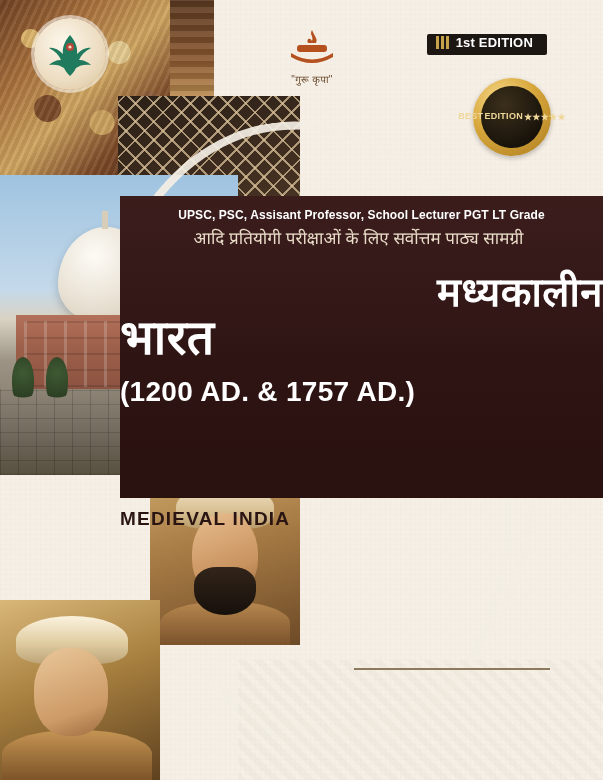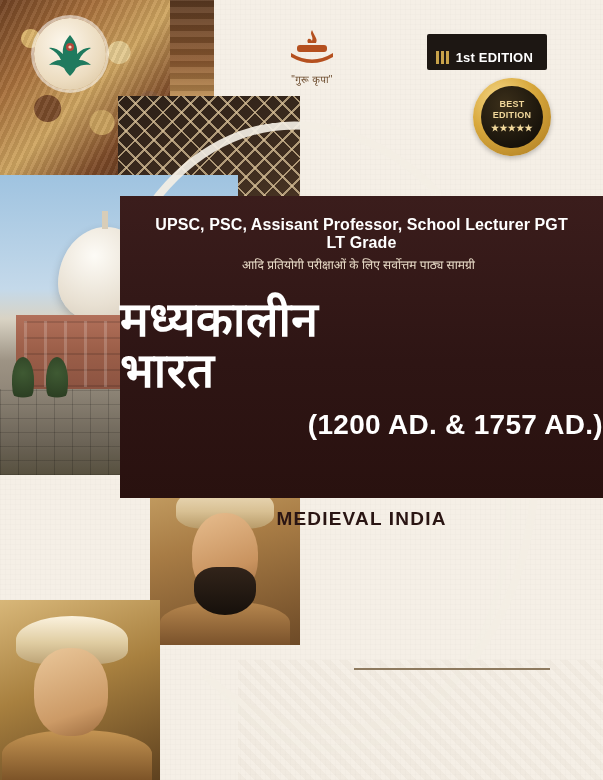--- a/index.html
+++ b/index.html
@@ -270,21 +270,21 @@
     letter-spacing: .3px;
   }
 
   .edition-badge {
     position: absolute;
     right: 56px; top: 34px;
     display: flex;
     align-items: center;
     gap: 7px;
     background: #1d1713;
-    padding: 16px 14px 5px 9px;
+    padding: 1px 14px 5px 9px;
     border-radius: 2px;
   }
   .edition-bars {
     display: flex;
     gap: 2px;
   }
   .edition-bars i {
     display: block;
     width: 3px; height: 13px;
     background: #c8a24a;
@@ -307,21 +307,21 @@
     flex-direction: column;
     align-items: center;
     justify-content: center;
     color: #2a1d07;
   }
   .bestseller-inner {
     width: 62px; height: 62px;
     border-radius: 50%;
     background: radial-gradient(circle at 38% 30%, #3b2f1a 0%, #17120a 75%);
     display: flex;
-    flex-direction: column;
+    flex-direction: row;
     align-items: center;
     justify-content: center;
     gap: 1px;
   }
   .bestseller-inner span {
     color: #f0d79a;
     font-size: 9px;
     font-weight: bold;
     line-height: 1.1;
     letter-spacing: .3px;
@@ -336,64 +336,63 @@
   
   .title-panel {
     position: absolute;
     left: 120px; top: 196px;
     width: 483px;
     height: 302px;
     background: linear-gradient(180deg, #3b1d1c 0%, #2e1514 55%, #29110f 100%);
   }
   .subject-line {
     color: #ffffff;
-    font-size: 16px;
+    font-size: 12px;
     font-weight: bold;
     text-align: center;
-    padding: 20px 26px 0 26px;
+    padding: 12px 26px 0 26px;
     letter-spacing: .1px;
   }
   .subject-line-2 {
     color: #e9dcc8;
-    font-size: 12px;
+    font-size: 17px;
     text-align: center;
     padding: 4px 26px 0 14px;
     margin-left: 6px;
   }
   .main-title {
     color: #ffffff;
-    font-size: 48px;
-    font-weight: bold;
-    text-align: left;
+    font-size: 40px;
+    font-weight: bold;
+    text-align: right;
     line-height: 1.06;
     margin-top: 22px;
     letter-spacing: .5px;
   }
   .main-title-2 {
     color: #ffffff;
     font-size: 48px;
     font-weight: bold;
     text-align: left;
     line-height: 1.06;
     letter-spacing: .5px;
   }
   .year-range {
     color: #ffffff;
     font-size: 28px;
     font-weight: bold;
-    text-align: right;
+    text-align: left;
     margin-top: 12px;
     letter-spacing: .3px;
   }
 
   .english-title {
     position: absolute;
     left: 120px; top: 508px;
     width: 483px;
-    text-align: center;
     color: #2a1513;
     font-size: 19px;
     font-weight: bold;
     letter-spacing: 1.2px;
   }
 
   
   .author-block {
     position: absolute;
     left: 300px; top: 660px;

